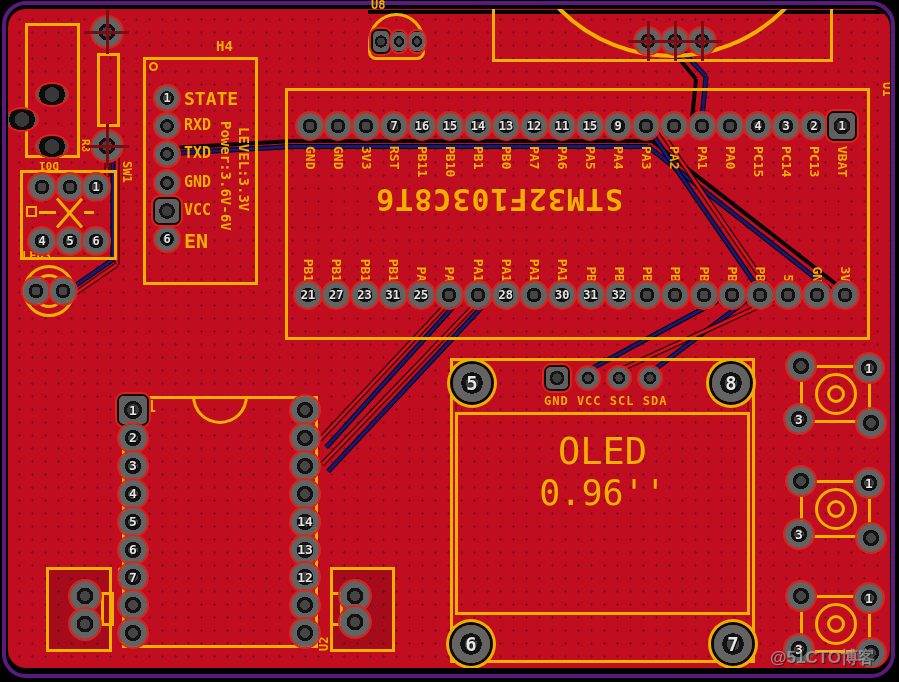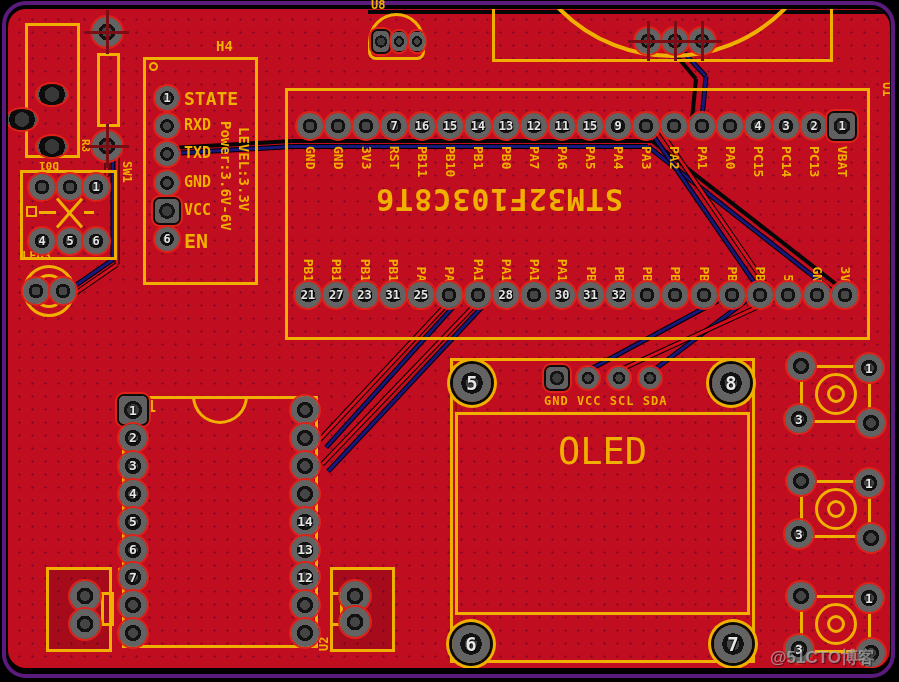--- a/index.html
+++ b/index.html
@@ -112,20 +112,21 @@
     <div class="silk vtext" style="left:893px;top:82px;font-size:12px;">U1</div>
     <div class="silk flip ctr" style="left:363px;top:183px;width:272px;font-size:30px;letter-spacing:1px;">STM32F103C8T6</div>
     <div class="silk vtext" style="left:133px;top:161px;font-size:12px;">SW1</div>
     <div class="silk vtext" style="left:91px;top:139px;font-size:11px;">R8</div>
     <div class="silk flip ctr" style="left:33px;top:159px;width:32px;font-size:11px;">D01</div>
     <div class="silk" style="left:22px;top:250px;font-size:12px;">LED3</div>
     <div class="silk vtext-up" style="left:117px;top:581px;font-size:12px;">U3</div>
     <div class="silk vtext-up" style="left:318px;top:651px;font-size:12px;">U2</div>
     <div class="silk" style="left:147px;top:399px;font-size:15px;">1</div>
     <div class="silk" style="left:450px;top:432px;width:305px;font-size:37px;font-weight:normal;text-align:center;">OLED</div>
+    <div class="silk" style="left:450px;top:474px;width:305px;font-size:35px;font-weight:normal;text-align:center;">0.96''</div>
   <div class="pad p26" style="left: 297px; top: 113px;"></div>
       <div class="silk vtext" style="left: 317px; top: 146px; font-size: 13px;">GND</div>
       <div class="pad p26" style="left: 325px; top: 113px;"></div>
       <div class="silk vtext" style="left: 345px; top: 146px; font-size: 13px;">GND</div>
       <div class="pad p26" style="left: 353px; top: 113px;"></div>
       <div class="silk vtext" style="left: 373px; top: 146px; font-size: 13px;">3V3</div>
       <div class="pad p26" style="left: 381px; top: 113px;">
         <span class="pad-num">7</span>
       </div>
       <div class="silk vtext" style="left: 401px; top: 146px; font-size: 13px;">RST</div>
@@ -186,29 +187,29 @@
       </div>
       <div class="silk vtext" style="left: 849px; top: 146px; font-size: 13px;">VBAT</div>
       <div class="pad p26" style="left: 295px; top: 282px;">
         <span class="pad-num">21</span>
       </div>
       <div class="silk vtext" style="left: 315px; top: 245px; font-size: 13px; width: 45px; text-align: right;">PB12</div>
       <div class="pad p26" style="left: 323.26px; top: 282px;">
         <span class="pad-num">27</span>
       </div>
       <div class="silk vtext" style="left: 343.26px; top: 245px; font-size: 13px; width: 45px; text-align: right;">PB13</div>
-      <div class="pad p26" style="left: 351.52px; top: 282px; border-radius: 12px;">
+      <div class="pad p26" style="left: 351.52px; top: 282px;">
         <span class="pad-num">23</span>
       </div>
       <div class="silk vtext" style="left: 371.52px; top: 245px; font-size: 13px; width: 45px; text-align: right;">PB14</div>
       <div class="pad p26" style="left: 379.78px; top: 282px;">
         <span class="pad-num">31</span>
       </div>
       <div class="silk vtext" style="left: 399.78px; top: 245px; font-size: 13px; width: 45px; text-align: right;">PB15</div>
-      <div class="pad p26" style="left: 408.04px; top: 282px; border-radius: 12px;">
+      <div class="pad p26" style="left: 408.04px; top: 282px;">
         <span class="pad-num">25</span>
       </div>
       <div class="silk vtext" style="left: 428.04px; top: 245px; font-size: 13px; width: 45px; text-align: right;">PA8</div>
       <div class="pad p26" style="left: 436.3px; top: 282px;"></div>
       <div class="silk vtext" style="left: 456.3px; top: 245px; font-size: 13px; width: 45px; text-align: right;">PA9</div>
       <div class="pad p26" style="left: 464.56px; top: 282px;"></div>
       <div class="silk vtext" style="left: 484.56px; top: 245px; font-size: 13px; width: 45px; text-align: right;">PA10</div>
       <div class="pad p26" style="left: 492.82px; top: 282px;">
         <span class="pad-num">28</span>
       </div>

